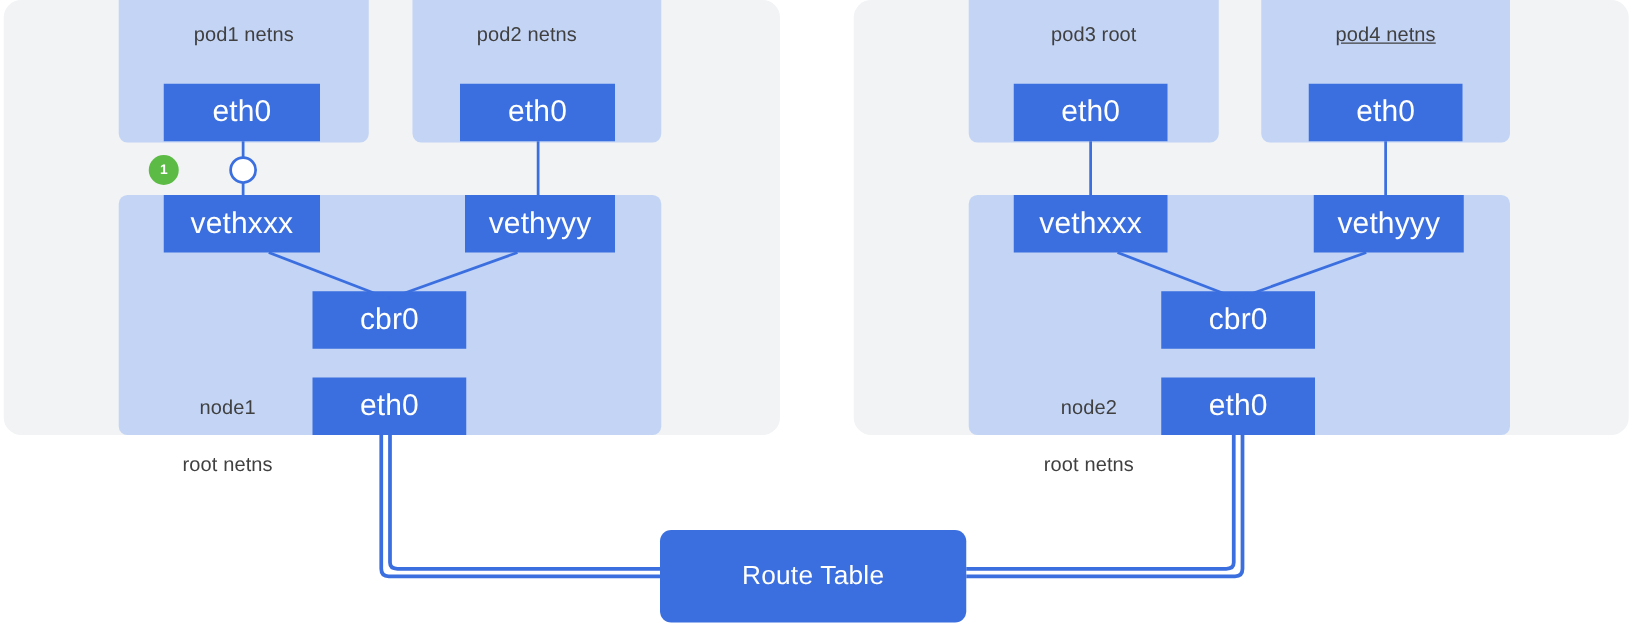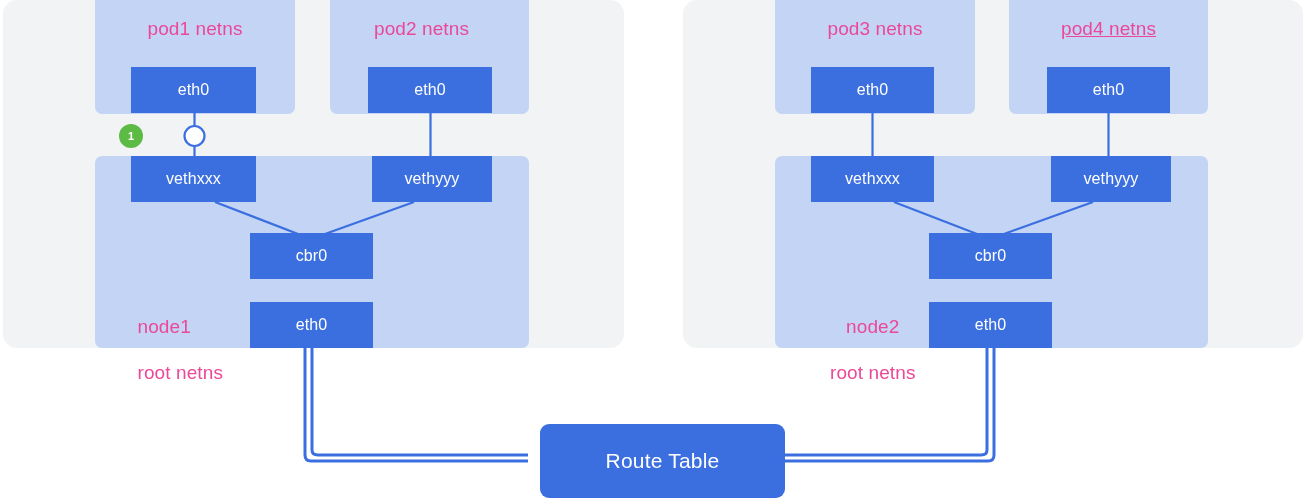--- a/index.html
+++ b/index.html
@@ -23,33 +23,33 @@
   
   .netns{
     position:absolute;
     background:#c3d4f5;
     border-radius:7px;
   }
   .netns.square-top{border-top-left-radius:0;border-top-right-radius:0;}
 
   .netns-title{
     position:absolute;
-    color:#ec4899;
-    font-size:19px;
+    color:#404040;
+    font-size:16px;
     line-height:23px;
     white-space:pre;
     letter-spacing:.1px;
   }
 
   
   .box{
     position:absolute;
     background:#3b6fe0;
     color:#ffffff;
-    font-size:16px;
+    font-size:24px;
     display:flex;
     align-items:center;
     justify-content:center;
     letter-spacing:.1px;
   }
 
   .route-box{
     position:absolute;
     background:#3b6fe0;
     color:#ffffff;
@@ -85,54 +85,54 @@
 
   <div class="netns square-top" style="left:95px;top:0px;width:200px;height:114px;"></div>
   <div class="netns-title" style="left:95px;top:17px;width:200px;text-align:center;">pod1 netns</div>
   <div class="box" style="left:131px;top:67px;width:125px;height:46px;">eth0</div>
 
   <div class="netns square-top" style="left:330px;top:0px;width:199px;height:114px;"></div>
   <div class="netns-title" style="left:322px;top:17px;width:199px;text-align:center;">pod2 netns</div>
   <div class="box" style="left:368px;top:67px;width:124px;height:46px;">eth0</div>
 
   <div class="netns" style="left:95px;top:156px;width:434px;height:192px;"></div>
-  <div class="netns-title" style="left:116px;top:292px;width:150px;text-align:left;">
+  <div class="netns-title" style="left:98px;top:292px;width:150px;text-align:center;">
     <span>node1</span><br>
     <span>root netns</span>
   </div>
 
   <div class="box" style="left:131px;top:156px;width:125px;height:46px;">vethxxx</div>
   <div class="box" style="left:372px;top:156px;width:120px;height:46px;">vethyyy</div>
   <div class="box" style="left:250px;top:233px;width:123px;height:46px;">cbr0</div>
   <div class="box" style="left:250px;top:302px;width:123px;height:46px;">eth0</div>
 
   <div class="badge" style="left:119px;top:124px;">1</div>
 
   <div class="node-shell" style="left:683px;top:0px;width:620px;height:348px;"></div>
 
   <div class="netns square-top" style="left:775px;top:0px;width:200px;height:114px;"></div>
-  <div class="netns-title" style="left:775px;top:17px;width:200px;text-align:center;">pod3 netns</div>
+  <div class="netns-title" style="left:775px;top:17px;width:200px;text-align:center;">pod3 root</div>
   <div class="box" style="left:811px;top:67px;width:123px;height:46px;">eth0</div>
 
   <div class="netns square-top" style="left:1009px;top:0px;width:199px;height:114px;"></div>
   <div class="netns-title" style="left:1009px;top:17px;width:199px;text-align:center;text-decoration:underline;">pod4 netns</div>
   <div class="box" style="left:1047px;top:67px;width:123px;height:46px;">eth0</div>
 
   <div class="netns" style="left:775px;top:156px;width:433px;height:192px;"></div>
   <div class="netns-title" style="left:787px;top:292px;width:150px;text-align:center;">
     <span>node2</span><br>
     <span>root netns</span>
   </div>
 
   <div class="box" style="left:811px;top:156px;width:123px;height:46px;">vethxxx</div>
   <div class="box" style="left:1051px;top:156px;width:120px;height:46px;">vethyyy</div>
   <div class="box" style="left:929px;top:233px;width:123px;height:46px;">cbr0</div>
   <div class="box" style="left:929px;top:302px;width:123px;height:46px;">eth0</div>
 
-  <div class="route-box" style="left:540px;top:424px;width:245px;height:74px;">Route Table</div>
+  <div class="route-box" style="left:528px;top:424px;width:245px;height:74px;">Route Table</div>
 
   <svg class="svg-layer" viewBox="0 0 1303 500" xmlns="http://www.w3.org/2000/svg">
     <g fill="none" stroke="#3b6fe0" stroke-width="2.2">
 
       <path d="M194.5 113 L194.5 126"></path>
       <path d="M194.5 146 L194.5 156"></path>
 
       <path d="M430.5 113 L430.5 156"></path>
 
       <path d="M215 202 L311 239"></path>

